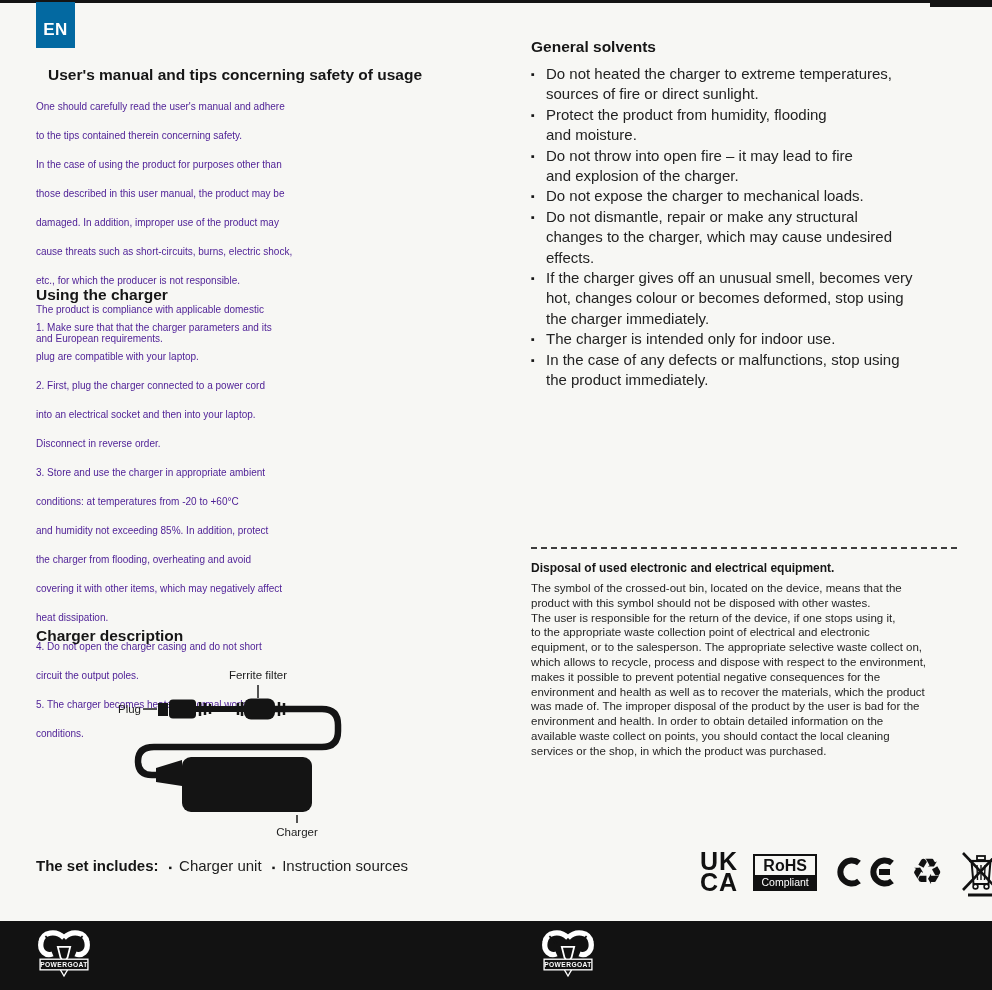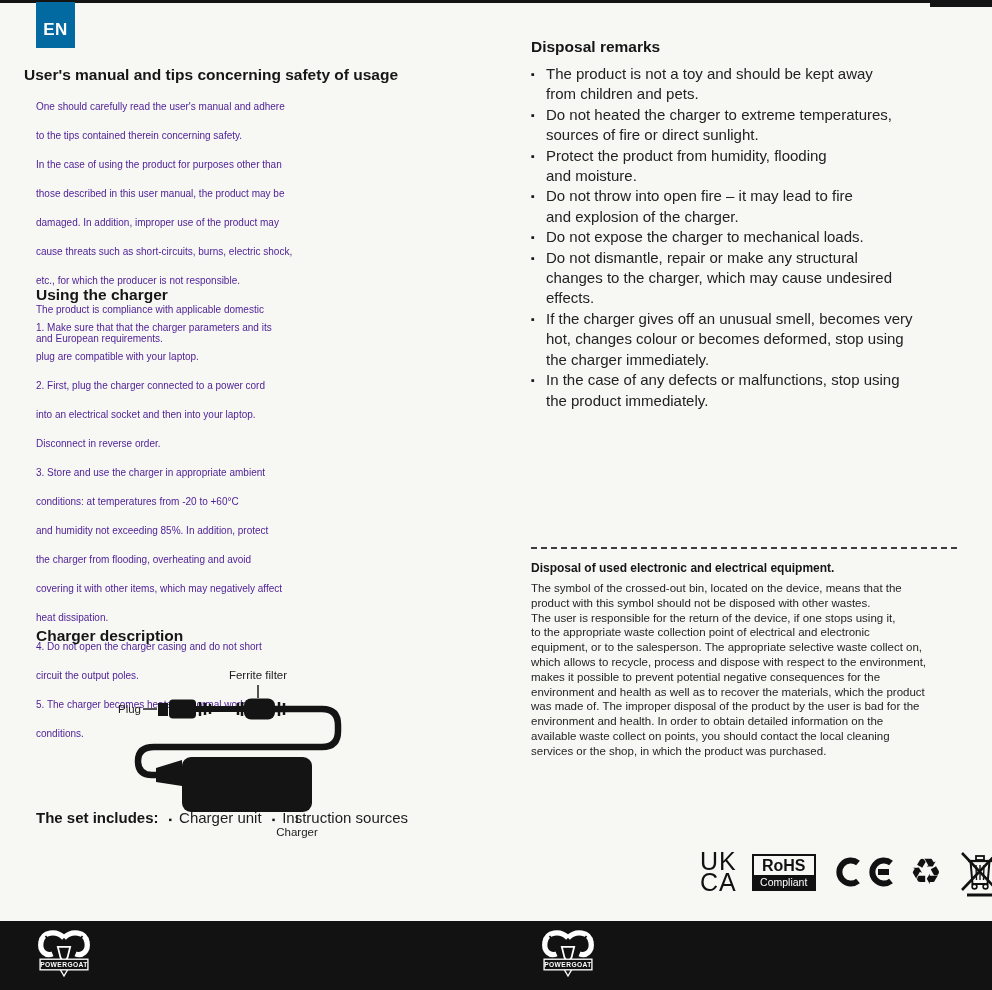--- a/index.html
+++ b/index.html
@@ -8,42 +8,42 @@
        font-family:"Liberation Sans", sans-serif;}
   .abs{position:absolute;}
   .top-edge{top:0;left:0;width:992px;height:3px;background:#141414;}
   .corner-artifact{top:0;right:0;width:62px;height:7px;background:#141414;}
   .en-badge{left:36px;top:2px;width:39px;height:46px;background:#0369a1;color:#fff;
             font-weight:700;font-size:17px;display:flex;align-items:center;
             justify-content:center;padding-top:10px;box-sizing:border-box;letter-spacing:.5px;}
   h2.section{font-size:15.5px;font-weight:700;margin:0;color:#161616;}
   .body-text{font-size:10px;line-height:29px;white-space:pre-line;color:#4c1d95;}
   
-  .h-safety{left:24px;top:66px;}
+  .h-safety{left:48px;top:66px;}
   .p-safety{left:36px;top:92px;width:470px;}
   .h-using{left:36px;top:286px;}
   .p-using{left:36px;top:313px;width:470px;}
   .h-desc{left:36px;top:627px;}
   .diagram{left:100px;top:665px;width:330px;height:180px;}
-  .set-line{left:36px;top:809px;font-size:15px;display:flex;align-items:baseline;gap:10px;white-space:nowrap;}
+  .set-line{left:36px;top:857px;font-size:15px;display:flex;align-items:baseline;gap:10px;white-space:nowrap;}
   .set-label{font-weight:700;color:#161616;}
   .set-item{display:inline-flex;align-items:baseline;gap:7px;}
   .sq{font-size:10px;line-height:15px;color:#161616;}
   
   .h-general{left:531px;top:38px;}
   .bullets{left:531px;top:64px;width:445px;list-style:none;margin:0;padding:0;}
   .bullets li{position:relative;padding-left:15px;font-size:15px;line-height:20.4px;color:#222;}
   .bullets li::before{content:"▪";position:absolute;left:0;top:0;font-size:11px;line-height:20.4px;color:#161616;}
   .bullets li span{white-space:pre-line;}
   .dashes{left:531px;top:547px;width:426px;height:0;border-top:2px dashed #3c3c3c;}
   .h-disposal{left:531px;top:561px;font-size:12px;font-weight:700;margin:0;color:#161616;}
   .p-disposal{left:531px;top:581px;width:445px;font-size:11.5px;line-height:14.8px;white-space:pre-line;color:#242424;}
   
   .certs{left:700px;top:845px;display:flex;align-items:center;gap:15px;}
-  .ukca{font-weight:400;font-size:25px;line-height:21px;letter-spacing:1px;color:#111;}
+  .ukca{font-weight:700;font-size:25px;line-height:21px;letter-spacing:1px;color:#111;}
   .rohs{border:2.5px solid #111;text-align:center;min-width:60px;}
   .rohs-top{font-weight:800;font-size:16px;padding:0 4px;color:#111;line-height:19px;}
   .rohs-bottom{background:#111;color:#fff;font-size:10.5px;line-height:14px;padding:0 3px;}
   .recycle{font-size:36px;color:#111;line-height:36px;}
   
   .footer{left:0;top:921px;width:992px;height:69px;background:#121212;}
   .goat1{left:33px;top:925px;}
   .goat2{left:537px;top:925px;}
 </style>
 </head>
@@ -129,37 +129,36 @@
   <span class="set-item">
     <span class="sq">▪</span>
     <span>Charger unit</span>
   </span>
   <span class="set-item">
     <span class="sq">▪</span>
     <span>Instruction sources</span>
   </span>
 </div>
 
-<h2 class="abs section h-general">Disposal remarks</h2>
+<h2 class="abs section h-general">General solvents</h2>
 <ul class="abs bullets">
-  <li><span>The product is not a toy and should be kept away
-from children and pets.</span></li>
   <li><span>Do not heated the charger to extreme temperatures,
 sources of fire or direct sunlight.</span></li>
   <li><span>Protect the product from humidity, flooding
 and moisture.</span></li>
   <li><span>Do not throw into open fire – it may lead to fire
 and explosion of the charger.</span></li>
   <li><span>Do not expose the charger to mechanical loads.</span></li>
   <li><span>Do not dismantle, repair or make any structural
 changes to the charger, which may cause undesired
 effects.</span></li>
   <li><span>If the charger gives off an unusual smell, becomes very
 hot, changes colour or becomes deformed, stop using
 the charger immediately.</span></li>
+  <li><span>The charger is intended only for indoor use.</span></li>
   <li><span>In the case of any defects or malfunctions, stop using
 the product immediately.</span></li>
 </ul>
 
 <div class="abs dashes"></div>
 
 <h3 class="abs h-disposal">Disposal of used electronic and electrical equipment.</h3>
 <div class="abs p-disposal">The symbol of the crossed-out bin, located on the device, means that the
 product with this symbol should not be disposed with other wastes.
 The user is responsible for the return of the device, if one stops using it,

